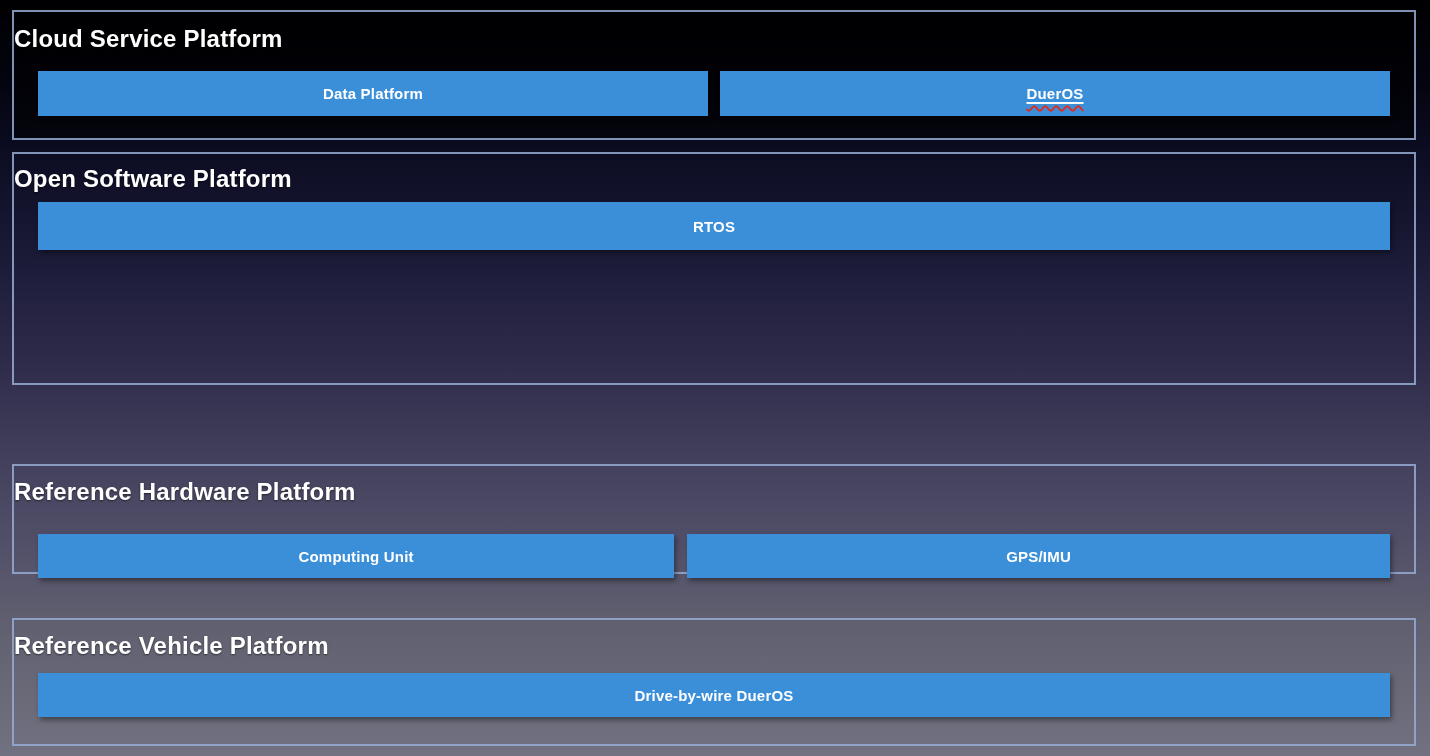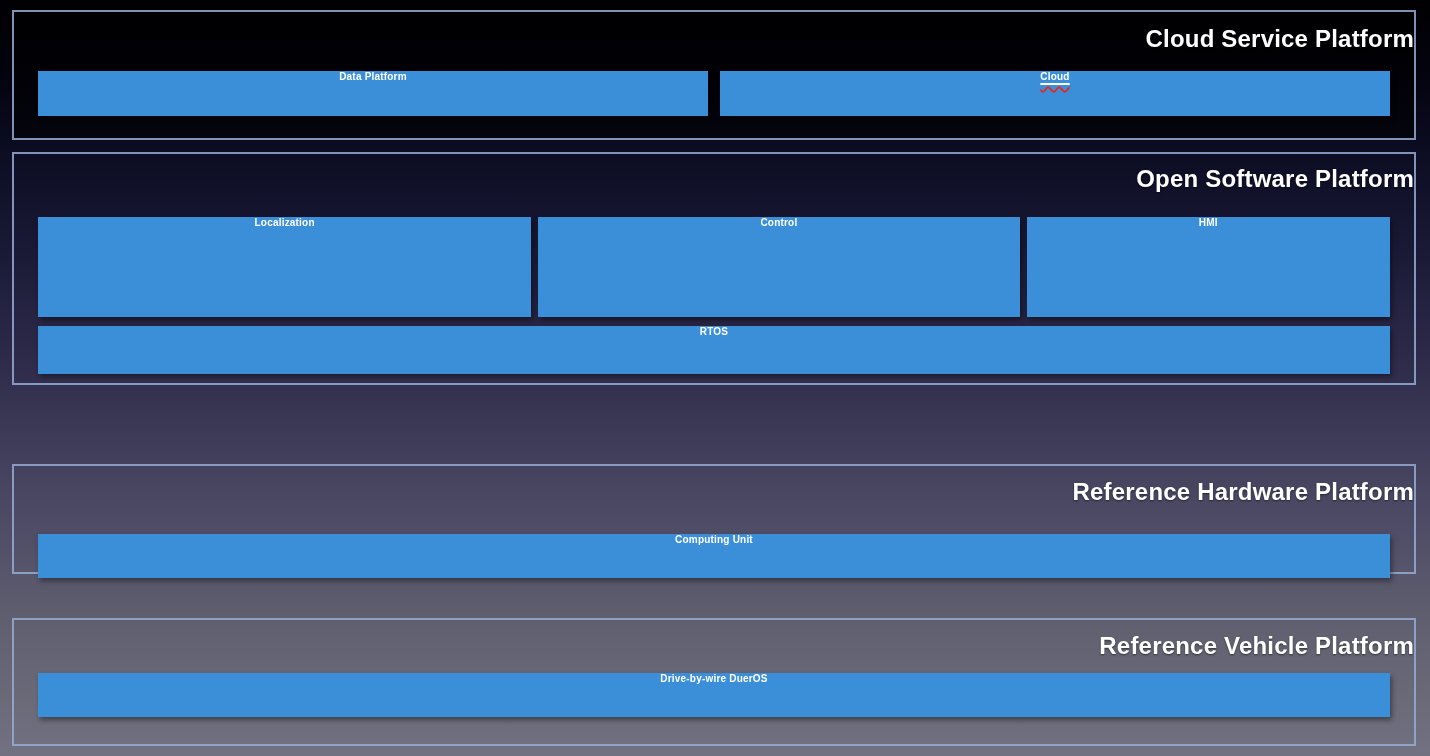--- a/index.html
+++ b/index.html
@@ -39,21 +39,21 @@
   .section-1 { top: 10px;  height: 130px; background: rgba(0,0,0,0.55); }
   .section-2 { top: 152px; height: 233px; }
   .section-3 { top: 464px; height: 110px; }
   .section-4 { top: 618px; height: 128px; }
 
   .section-title {
     color: #ffffff;
     font-size: 24px;
     line-height: 28px;
     font-weight: 700;
-    text-align: right;
+    text-align: left;
     letter-spacing: 0.2px;
     text-shadow: 0 1px 2px rgba(0,0,0,0.5);
   }
   .section-1 .section-title { margin-top: 13px; }
   .section-2 .section-title { margin-top: 11px; }
   .section-3 .section-title { margin-top: 12px; }
   .section-4 .section-title { margin-top: 12px; }
 
   .row {
     display: flex;
@@ -63,24 +63,24 @@
   .row-s2-top { margin-top: 24px; gap: 7px; }
   .row-s2-rt  { margin-top: 14px; }
   .row-s2-os  { margin-top: 9px; border-radius: 14px; }
   .row-s3     { margin-top: 28px; gap: 13px; }
   .row-s4     { margin-top: 13px; }
 
   .box {
     background: #3b8fd9;
     box-shadow: 2px 3px 5px rgba(0, 0, 0, 0.4);
     display: flex;
-    align-items: flex-start;
+    align-items: center;
     justify-content: center;
     color: #ffffff;
-    font-size: 10px;
+    font-size: 15px;
     font-weight: 700;
     letter-spacing: 0.2px;
   }
   .h-45  { height: 45px; }
   .h-100 { height: 100px; }
   .h-48  { height: 48px; }
   .h-44  { height: 44px; }
 
   .flex-1   { flex: 1 1 0; }
   .fg-494   { flex: 494 1 0; }
@@ -110,50 +110,42 @@
 
 <div class="stage">
 
   <div class="section section-1">
     <div class="section-title">Cloud Service Platform</div>
     <div class="row row-s1">
       <div class="box h-45 flex-1">
         <span>Data Platform</span>
       </div>
       <div class="box h-45 flex-1">
-        <span class="spellcheck"><span class="solid-underline">Cloud</span></span>
+        <span class="spellcheck"><span class="solid-underline">DuerOS</span></span>
       </div>
     </div>
   </div>
 
   <div class="section section-2">
     <div class="section-title">Open Software Platform</div>
-    <div class="row row-s2-top">
-      <div class="box h-100 fg-494">
-        <span>Localization</span>
-      </div>
-      <div class="box h-100 fg-482">
-        <span>Control</span>
-      </div>
-      <div class="box h-100 fg-364">
-        <span>HMI</span>
-      </div>
-    </div>
     <div class="row row-s2-os">
       <div class="box h-48 flex-1">
         <span>RTOS</span>
       </div>
     </div>
   </div>
 
   <div class="section section-3">
     <div class="section-title">Reference Hardware Platform</div>
     <div class="row row-s3">
       <div class="box h-44 fg-401">
         <span>Computing Unit</span>
+      </div>
+      <div class="box h-44 fg-443">
+        <span>GPS/IMU</span>
       </div>
     </div>
   </div>
 
   <div class="section section-4">
     <div class="section-title">Reference Vehicle Platform</div>
     <div class="row row-s4">
       <div class="box h-44 flex-1">
         <span>Drive-by-wire DuerOS</span>
       </div>

